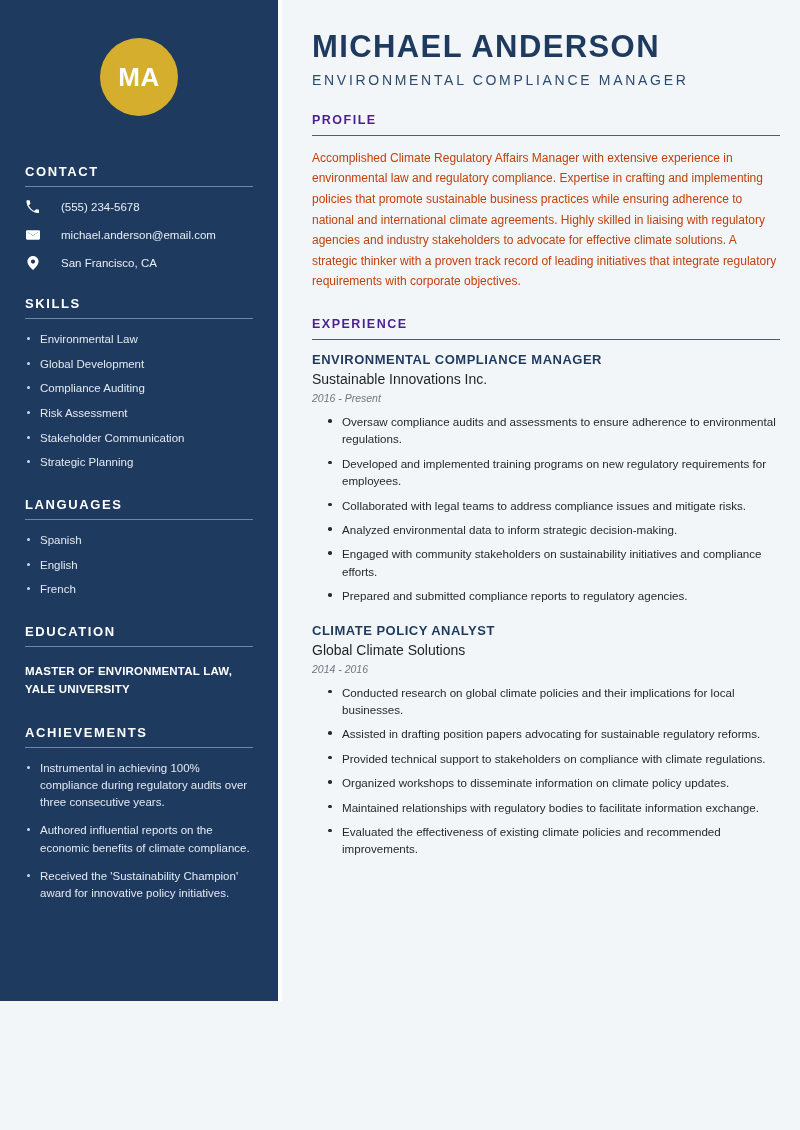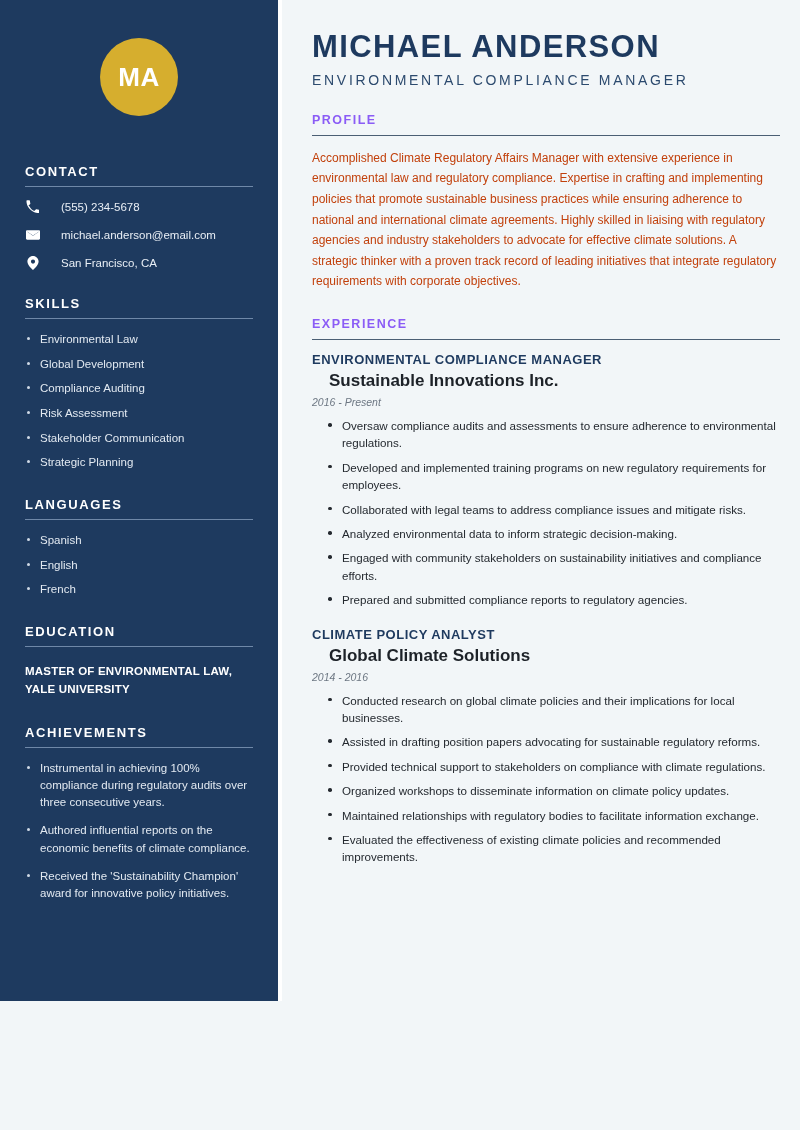--- a/index.html
+++ b/index.html
@@ -151,21 +151,21 @@
     color: #2c4a6e;
     letter-spacing: 2.7px;
   }
 
   .main-section { margin-top: 25px; }
 
   .main-heading {
     font-size: 12.5px;
     font-weight: bold;
     letter-spacing: 1.5px;
-    color: #8b5cf6;
+    color: #4c1d95;
     padding-bottom: 8px;
   }
 
   .main-rule {
     height: 1px;
     background: #4b5f74;
     margin-bottom: 12px;
   }
 
   .profile-text {
@@ -179,25 +179,24 @@
 
   .exp-title {
     font-size: 13px;
     font-weight: bold;
     color: #1e3a5f;
     letter-spacing: 0.5px;
     margin-bottom: 4px;
   }
 
   .exp-company {
-    font-size: 17px;
-    font-weight: bold;
+    font-size: 14px;
+    font-weight: normal;
     color: #1d2228;
     margin-bottom: 5px;
-    margin-left: 17px;
   }
 
   .exp-dates {
     font-size: 10.5px;
     font-style: italic;
     color: #6d7783;
     margin-bottom: 9px;
   }
 
   .exp-ul { list-style: none; padding-left: 16px; }

